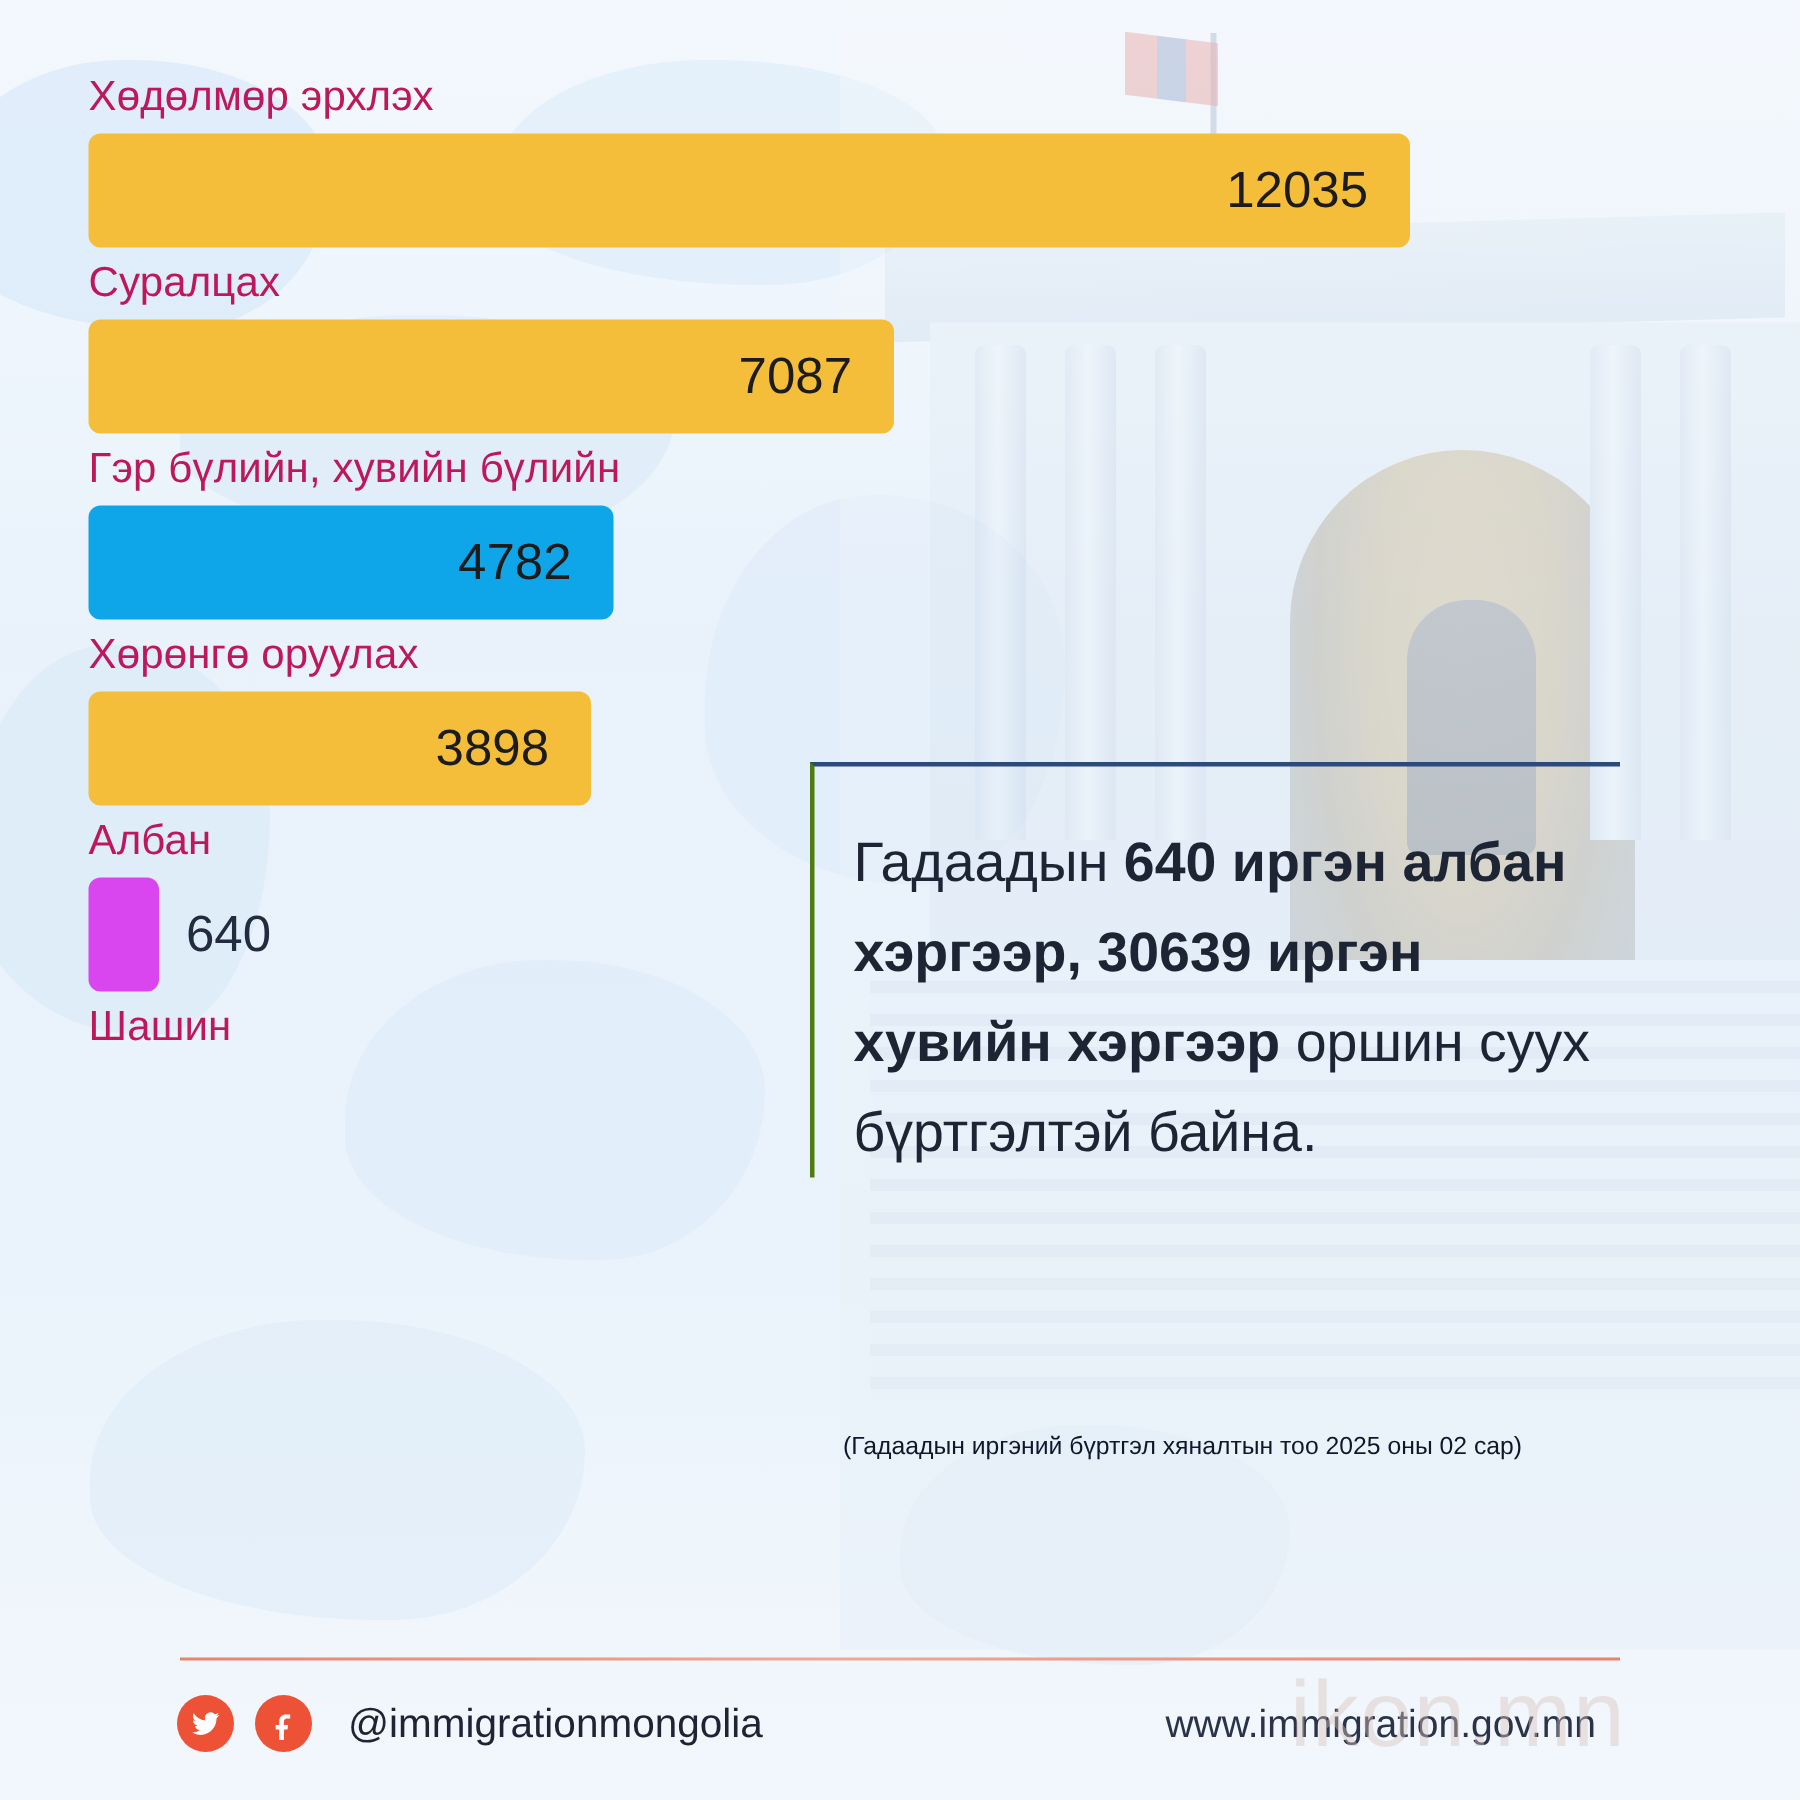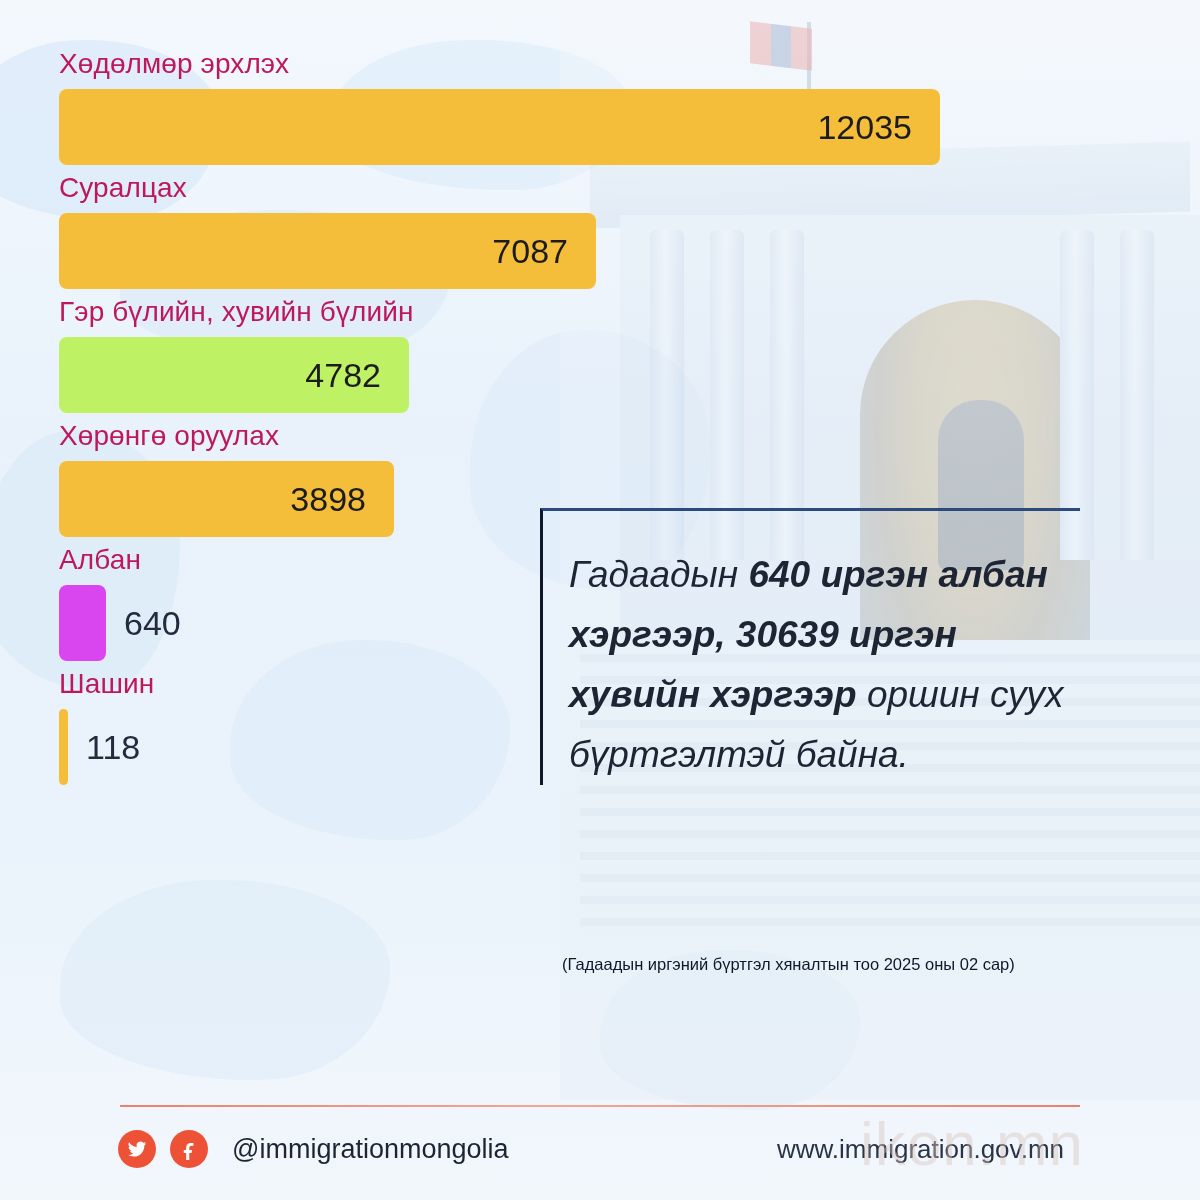--- a/index.html
+++ b/index.html
@@ -132,24 +132,23 @@
     padding-left: 18px;
     color: #232b3e;
   }
 
   
   #statement-block {
     position: absolute;
     left: 540px;
     top: 508px;
     width: 540px;
-    border-left: 3px solid #0f172a;
+    border-left: 3px solid #4d7c0f;
     border-top: 3px solid #2c4a7c;
     padding: 34px 0 0 26px;
-    font-style: italic;
   }
   #statement-text {
     font-size: 37px;
     line-height: 1.62;
     color: #1d2433;
     font-weight: 400;
   }
   #statement-text b { font-weight: 700; }
 
   #statement-caption {
@@ -263,21 +262,21 @@
         <div class="bar-label">Суралцах</div>
         <div class="bar-track">
           <div class="bar-fill" style="width: 537px; background: rgb(245, 190, 58);">
             <span class="bar-value">7087</span>
           </div>
         </div>
       </div>
       <div class="bar-group">
         <div class="bar-label">Гэр бүлийн, хувийн бүлийн</div>
         <div class="bar-track">
-          <div class="bar-fill" style="width: 350px; background: #bef264;">
+          <div class="bar-fill" style="width: 350px; background: #0ea5e9;">
             <span class="bar-value">4782</span>
           </div>
         </div>
       </div>
       <div class="bar-group">
         <div class="bar-label">Хөрөнгө оруулах</div>
         <div class="bar-track">
           <div class="bar-fill" style="width: 335px; background: rgb(245, 190, 58);">
             <span class="bar-value">3898</span>
           </div>
@@ -286,25 +285,20 @@
       <div class="bar-group">
         <div class="bar-label">Албан</div>
         <div class="bar-track">
           <div class="bar-fill outside" style="width: 47px; background: #d946ef;">
             <span class="bar-value">640</span>
           </div>
         </div>
       </div>
       <div class="bar-group">
         <div class="bar-label">Шашин</div>
-        <div class="bar-track">
-          <div class="bar-fill outside" style="width: 9px; background: rgb(245, 190, 58);">
-            <span class="bar-value">118</span>
-          </div>
-        </div>
       </div>
     </div>
 
   <div id="statement-block">
     <div id="statement-text">
       <span>Гадаадын </span><b>640 иргэн албан хэргээр,</b><span> </span><b>30639 иргэн хувийн хэргээр</b><span> оршин суух бүртгэлтэй байна.</span>
     </div>
   </div>
 
   <div id="statement-caption">(Гадаадын иргэний бүртгэл хяналтын тоо 2025 оны 02 сар)</div>

